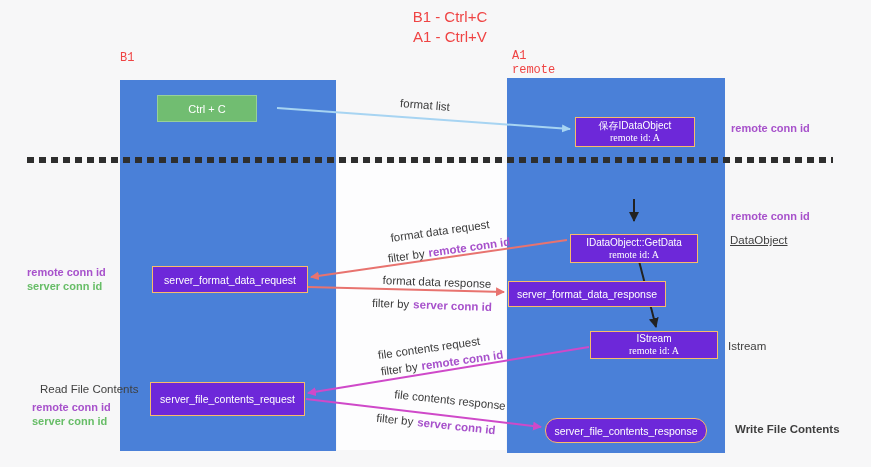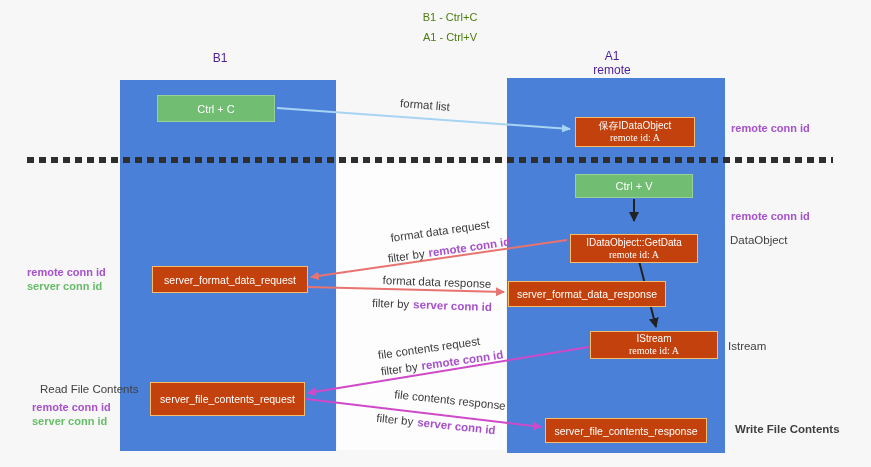--- a/index.html
+++ b/index.html
@@ -1,35 +1,35 @@
 <!DOCTYPE html>
 <html><head>
 <meta charset="utf-8">
 <style>
   * { margin:0; padding:0; box-sizing:border-box; }
   html,body { background:#f7f7f8; font-family:"Liberation Sans", sans-serif; }
   .canvas { position:relative; width:871px; height:467px; background:#f7f7f8; overflow:hidden; }
 
   .title { position:absolute; left:330px; top:7px; width:240px; text-align:center;
-           font-size:11px; color:#4d7c0f; line-height:20px; z-index:4; }
+           font-size:15px; color:#ef4444; line-height:20px; z-index:4; }
 
-  .lifeline-header { position:absolute; text-align:center; font-size:12px; color:#4c1d95;
-                     line-height:14px; z-index:4; }
+  .lifeline-header { position:absolute; font-size:12px; color:#ef4444;
+                     line-height:14px; z-index:4;font-family:Liberation Mono, monospace; }
 
   .mid-panel { position:absolute; left:337px; top:163px; width:169px; height:287px;
                background:#fdfdfe; z-index:1; }
 
   .lifeline { position:absolute; background:#4a80d8; z-index:2; }
 
   svg.overlay { position:absolute; left:0; top:0; z-index:3; pointer-events:none; }
 
   .node { position:absolute; z-index:4; display:flex; flex-direction:column; align-items:center;
           justify-content:center; color:#fff; text-align:center; white-space:nowrap; }
   .node.green  { background:#71bd71; border:1px solid #98d098; font-size:11px; }
-  .node.orange { background:#c2410c; border:1px solid #f9bc69; font-size:10.5px; }
+  .node.orange { background:#6d28d9; border:1px solid #f9bc69; font-size:10.5px; }
   .node .l2 { font-size:10px; line-height:12px;font-family:Liberation Serif, serif; }
   .node .l1 { font-size:10px; line-height:12px; }
 
   .msg { position:absolute; z-index:4; font-size:11.5px; color:#3c3c3c; white-space:nowrap;
          display:flex; gap:4px; }
   .ann { position:absolute; z-index:4; font-size:11.5px; color:#3f3f3f; white-space:nowrap; }
   .purple   { color:#a751cb; font-weight:bold; }
   .greenlbl { color:#67bd67; font-weight:bold; }
   .ann.small { font-size:11px; }
 </style>
@@ -82,32 +82,29 @@
 
     <line x1="567" y1="240" x2="311" y2="277" stroke="#e8736f" stroke-width="2" marker-end="url(#mk-red)"></line>
 
     <line x1="308" y1="287" x2="504" y2="292" stroke="#e8736f" stroke-width="2" marker-end="url(#mk-red)"></line>
 
     <line x1="589" y1="347" x2="308" y2="393" stroke="#cf49c9" stroke-width="2" marker-end="url(#mk-magenta)"></line>
 
     <line x1="306" y1="399" x2="541" y2="427" stroke="#cf49c9" stroke-width="2" marker-end="url(#mk-magenta)"></line>
   </svg>
 
-  <div class="node green" style="left:157px; top:95px; width:118px; height:27px;">
+  <div class="node green" style="left:157px; top:95px; width:100px; height:27px;">
     <span>Ctrl + C</span>
   </div>
 
   <div class="node orange" style="left:575px; top:117px; width:120px; height:30px;">
     <span class="l1">保存IDataObject</span>
     <span class="l2">remote id: A</span>
   </div>
 
-  <div class="node green" style="left:575px; top:174px; width:118px; height:24px;">
-    <span>Ctrl + V</span>
-  </div>
 
   <div class="node orange" style="left:570px; top:234px; width:128px; height:29px;">
     <span class="l1">IDataObject::GetData</span>
     <span class="l2">remote id: A</span>
   </div>
 
   <div class="node orange" style="left:152px; top:266px; width:156px; height:27px;">
     <span>server_format_data_request</span>
   </div>
 
@@ -117,21 +114,21 @@
 
   <div class="node orange" style="left:590px; top:331px; width:128px; height:28px;">
     <span class="l1">IStream</span>
     <span class="l2">remote id: A</span>
   </div>
 
   <div class="node orange" style="left:150px; top:382px; width:155px; height:34px;">
     <span>server_file_contents_request</span>
   </div>
 
-  <div class="node orange" style="left:545px; top:418px; width:162px; height:25px;">
+  <div class="node orange" style="left:545px; top:418px; width:162px; height:25px;border-radius:12px;">
     <span>server_file_contents_response</span>
   </div>
 
   <div class="msg" style="left:425px; top:105px; transform:translate(-50%,-50%) rotate(4.5deg);">
     <span>format list</span>
   </div>
 
   <div class="msg" style="left:440px; top:231px; transform:translate(-50%,-50%) rotate(-8deg);">
     <span>format data request</span>
   </div>
@@ -159,21 +156,21 @@
   <div class="msg" style="left:450px; top:400px; transform:translate(-50%,-50%) rotate(6deg);">
     <span>file contents response</span>
   </div>
   <div class="msg" style="left:436px; top:424px; transform:translate(-50%,-50%) rotate(6deg);">
     <span>filter by</span>
     <span class="purple">server conn id</span>
   </div>
 
   <div class="ann purple small" style="left:731px; top:122px;">remote conn id</div>
   <div class="ann purple small" style="left:731px; top:210px;">remote conn id</div>
-  <div class="ann" style="left:730px; top:234px;">DataObject</div>
+  <div class="ann" style="left:730px; top:234px;text-decoration:underline;">DataObject</div>
   <div class="ann" style="left:728px; top:340px;">Istream</div>
   <div class="ann" style="left:735px; top:423px;font-weight:bold;">Write File Contents</div>
 
   <div class="ann purple small" style="left:27px; top:266px;">remote conn id</div>
   <div class="ann greenlbl small" style="left:27px; top:280px;">server conn id</div>
   <div class="ann" style="left:28px; top:383px;margin-left:12px;">Read File Contents</div>
   <div class="ann purple small" style="left:32px; top:401px;">remote conn id</div>
   <div class="ann greenlbl small" style="left:32px; top:415px;">server conn id</div>
 
 </div>

